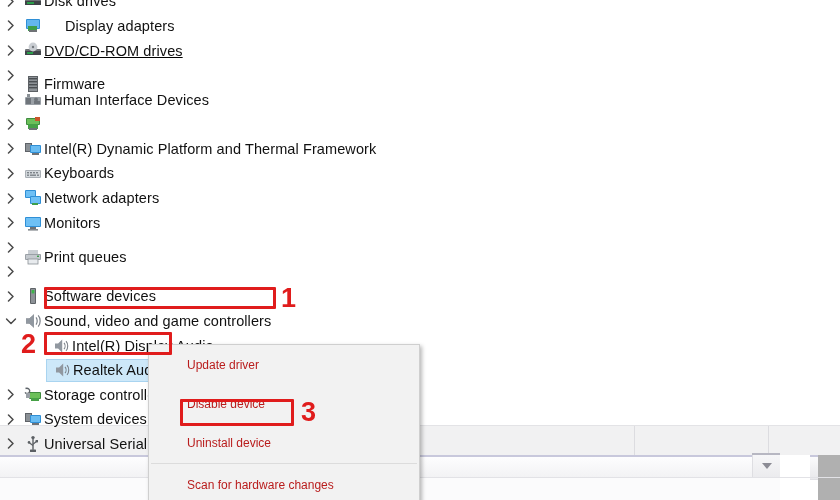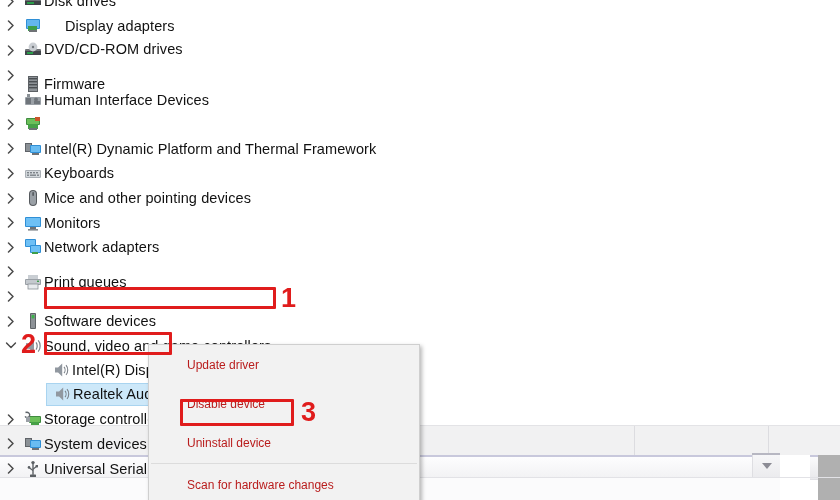--- a/index.html
+++ b/index.html
@@ -114,21 +114,21 @@
           </span>
           <span class="lbl">Display adapters</span>
         </span>
       </div>
       <div class="row">
         <span class="chev">
           <svg width="8" height="11" viewBox="0 0 8 11">
             <path d="M1.5 1L6 5.5 1.5 10" stroke="#4a4a4a" stroke-width="1.5" fill="none" stroke-linecap="round" stroke-linejoin="round"></path>
           </svg>
         </span>
-        <span class="lbl-wrap" style="display: flex; align-items: flex-start;">
+        <span class="lbl-wrap" style="display: flex; align-items: flex-end; text-decoration: underline;">
           <span class="ico">
             <svg width="18" height="18" viewBox="0 0 18 18">
               <rect x="1" y="8" width="16" height="6" rx="1" fill="#6f7276"></rect>
               <rect x="1" y="10" width="16" height="4" fill="#41454a"></rect>
               <circle cx="9" cy="6" r="4.4" fill="#c9cdd2"></circle>
               <circle cx="9" cy="6" r="1.2" fill="#74797e"></circle>
               <rect x="3" y="11" width="6" height="2" fill="#2a9d4a"></rect>
             </svg>
           </span>
           <span class="lbl">DVD/CD-ROM drives</span>
@@ -237,63 +237,46 @@
       </div>
       <div class="row">
         <span class="chev">
           <svg width="8" height="11" viewBox="0 0 8 11">
             <path d="M1.5 1L6 5.5 1.5 10" stroke="#4a4a4a" stroke-width="1.5" fill="none" stroke-linecap="round" stroke-linejoin="round"></path>
           </svg>
         </span>
         <span class="lbl-wrap" style="display: flex; align-items: center;">
           <span class="ico">
             <svg width="18" height="18" viewBox="0 0 18 18">
-              <rect x="5" y="1" width="8" height="16" rx="4" fill="#55595d"></rect>
-              <rect x="6" y="2" width="6" height="14" rx="3" fill="#9aa0a6"></rect>
-              <rect x="8.4" y="3" width="1.4" height="4" rx="0.7" fill="#4a4e52"></rect>
-            </svg>
-          </span>
-          <span class="lbl">Mice and other pointing devices</span>
-        </span>
-      </div>
-      <div class="row">
-        <span class="chev">
-          <svg width="8" height="11" viewBox="0 0 8 11">
-            <path d="M1.5 1L6 5.5 1.5 10" stroke="#4a4a4a" stroke-width="1.5" fill="none" stroke-linecap="round" stroke-linejoin="round"></path>
-          </svg>
-        </span>
-        <span class="lbl-wrap" style="display: flex; align-items: center;">
-          <span class="ico">
-            <svg width="18" height="18" viewBox="0 0 18 18">
-              <rect x="1" y="3" width="16" height="10" rx="1" fill="#2f8fd6"></rect>
-              <rect x="2" y="4" width="14" height="8" fill="#6ec0f5"></rect>
-              <rect x="6" y="13" width="6" height="2" fill="#6f7276"></rect>
-              <rect x="4" y="15" width="10" height="1.6" fill="#83888d"></rect>
-            </svg>
-          </span>
-          <span class="lbl">Monitors</span>
-        </span>
-      </div>
-      <div class="row">
-        <span class="chev">
-          <svg width="8" height="11" viewBox="0 0 8 11">
-            <path d="M1.5 1L6 5.5 1.5 10" stroke="#4a4a4a" stroke-width="1.5" fill="none" stroke-linecap="round" stroke-linejoin="round"></path>
-          </svg>
-        </span>
-        <span class="lbl-wrap" style="display: flex; align-items: center;">
-          <span class="ico">
-            <svg width="18" height="18" viewBox="0 0 18 18">
               <rect x="1" y="1" width="11" height="8" rx="1" fill="#2f8fd6"></rect>
               <rect x="2" y="2" width="9" height="6" fill="#6ec0f5"></rect>
               <rect x="6" y="7" width="11" height="8" rx="1" fill="#2f8fd6"></rect>
               <rect x="7" y="8" width="9" height="6" fill="#6ec0f5"></rect>
               <rect x="8" y="14" width="6" height="2" fill="#3d9e4b"></rect>
             </svg>
           </span>
           <span class="lbl">Network adapters</span>
+        </span>
+      </div>
+      <div class="row">
+        <span class="chev">
+          <svg width="8" height="11" viewBox="0 0 8 11">
+            <path d="M1.5 1L6 5.5 1.5 10" stroke="#4a4a4a" stroke-width="1.5" fill="none" stroke-linecap="round" stroke-linejoin="round"></path>
+          </svg>
+        </span>
+        <span class="lbl-wrap" style="display: flex; align-items: center;">
+          <span class="ico">
+            <svg width="18" height="18" viewBox="0 0 18 18">
+              <rect x="1" y="3" width="16" height="10" rx="1" fill="#2f8fd6"></rect>
+              <rect x="2" y="4" width="14" height="8" fill="#6ec0f5"></rect>
+              <rect x="6" y="13" width="6" height="2" fill="#6f7276"></rect>
+              <rect x="4" y="15" width="10" height="1.6" fill="#83888d"></rect>
+            </svg>
+          </span>
+          <span class="lbl">Monitors</span>
         </span>
       </div>
       <div class="row">
         <span class="chev">
           <svg width="8" height="11" viewBox="0 0 8 11">
             <path d="M1.5 1L6 5.5 1.5 10" stroke="#4a4a4a" stroke-width="1.5" fill="none" stroke-linecap="round" stroke-linejoin="round"></path>
           </svg>
         </span>
         <span class="lbl-wrap" style="display: flex; align-items: center; margin-top: 20px;">
           <span class="ico">

